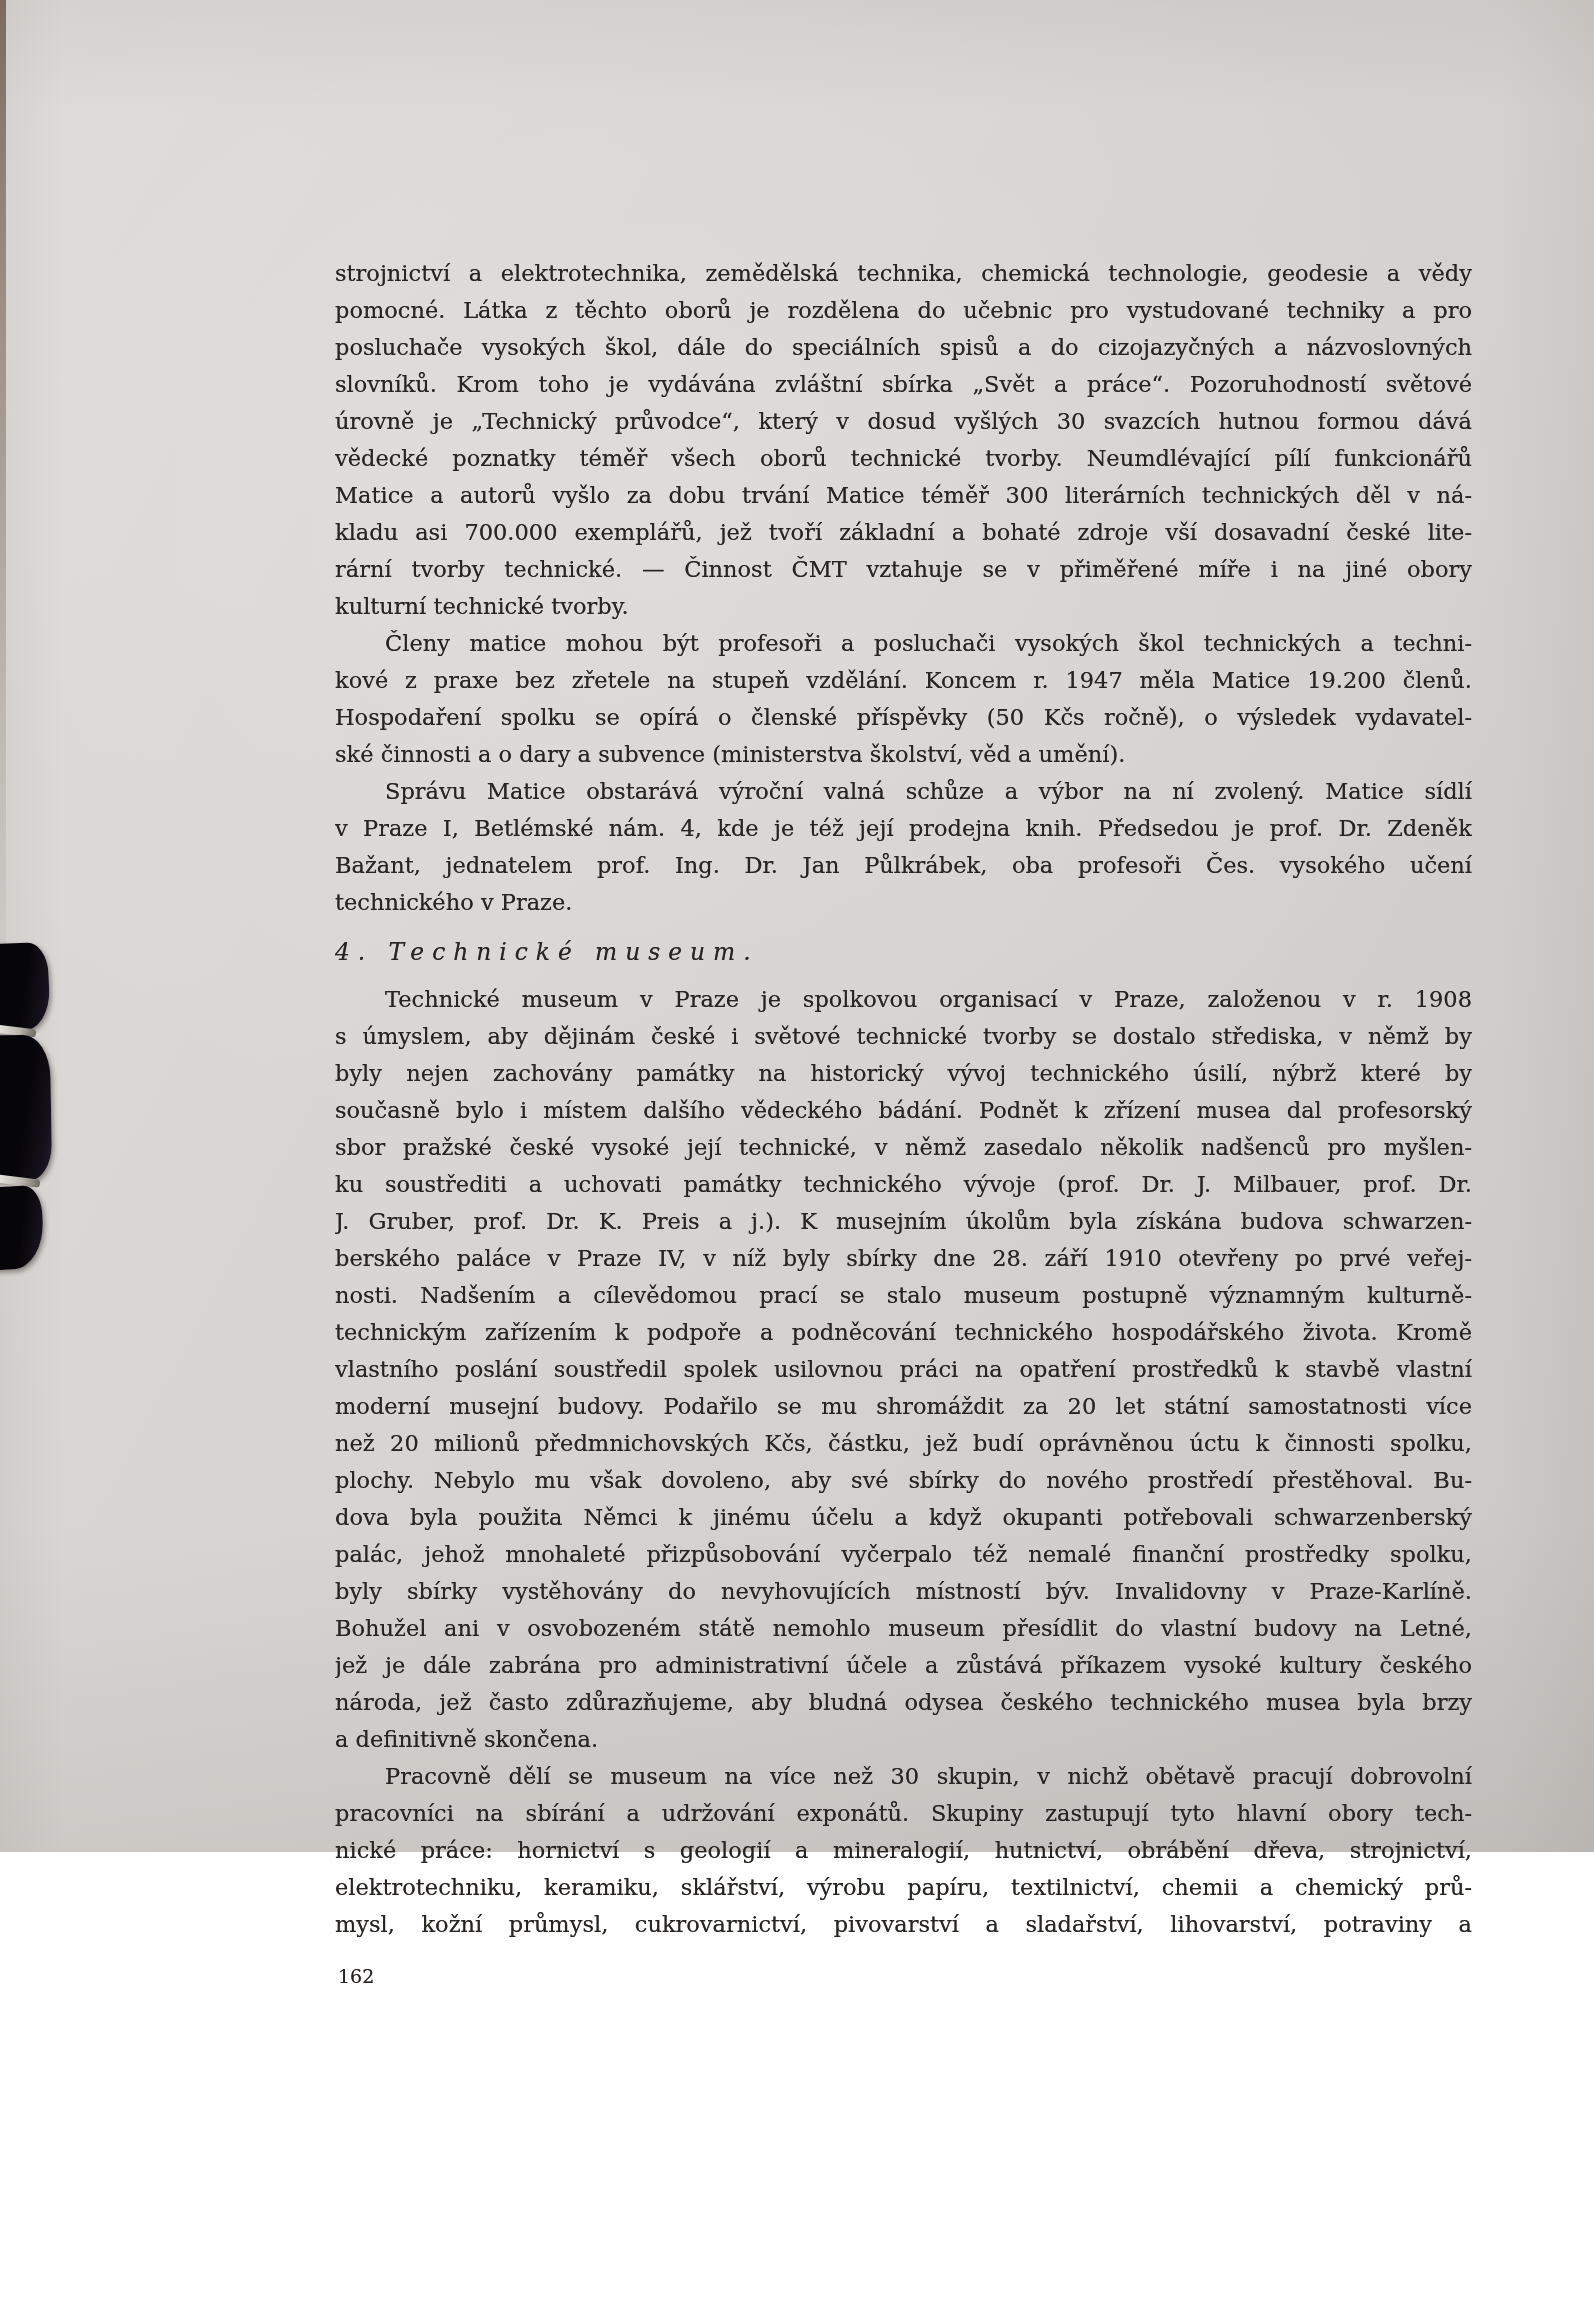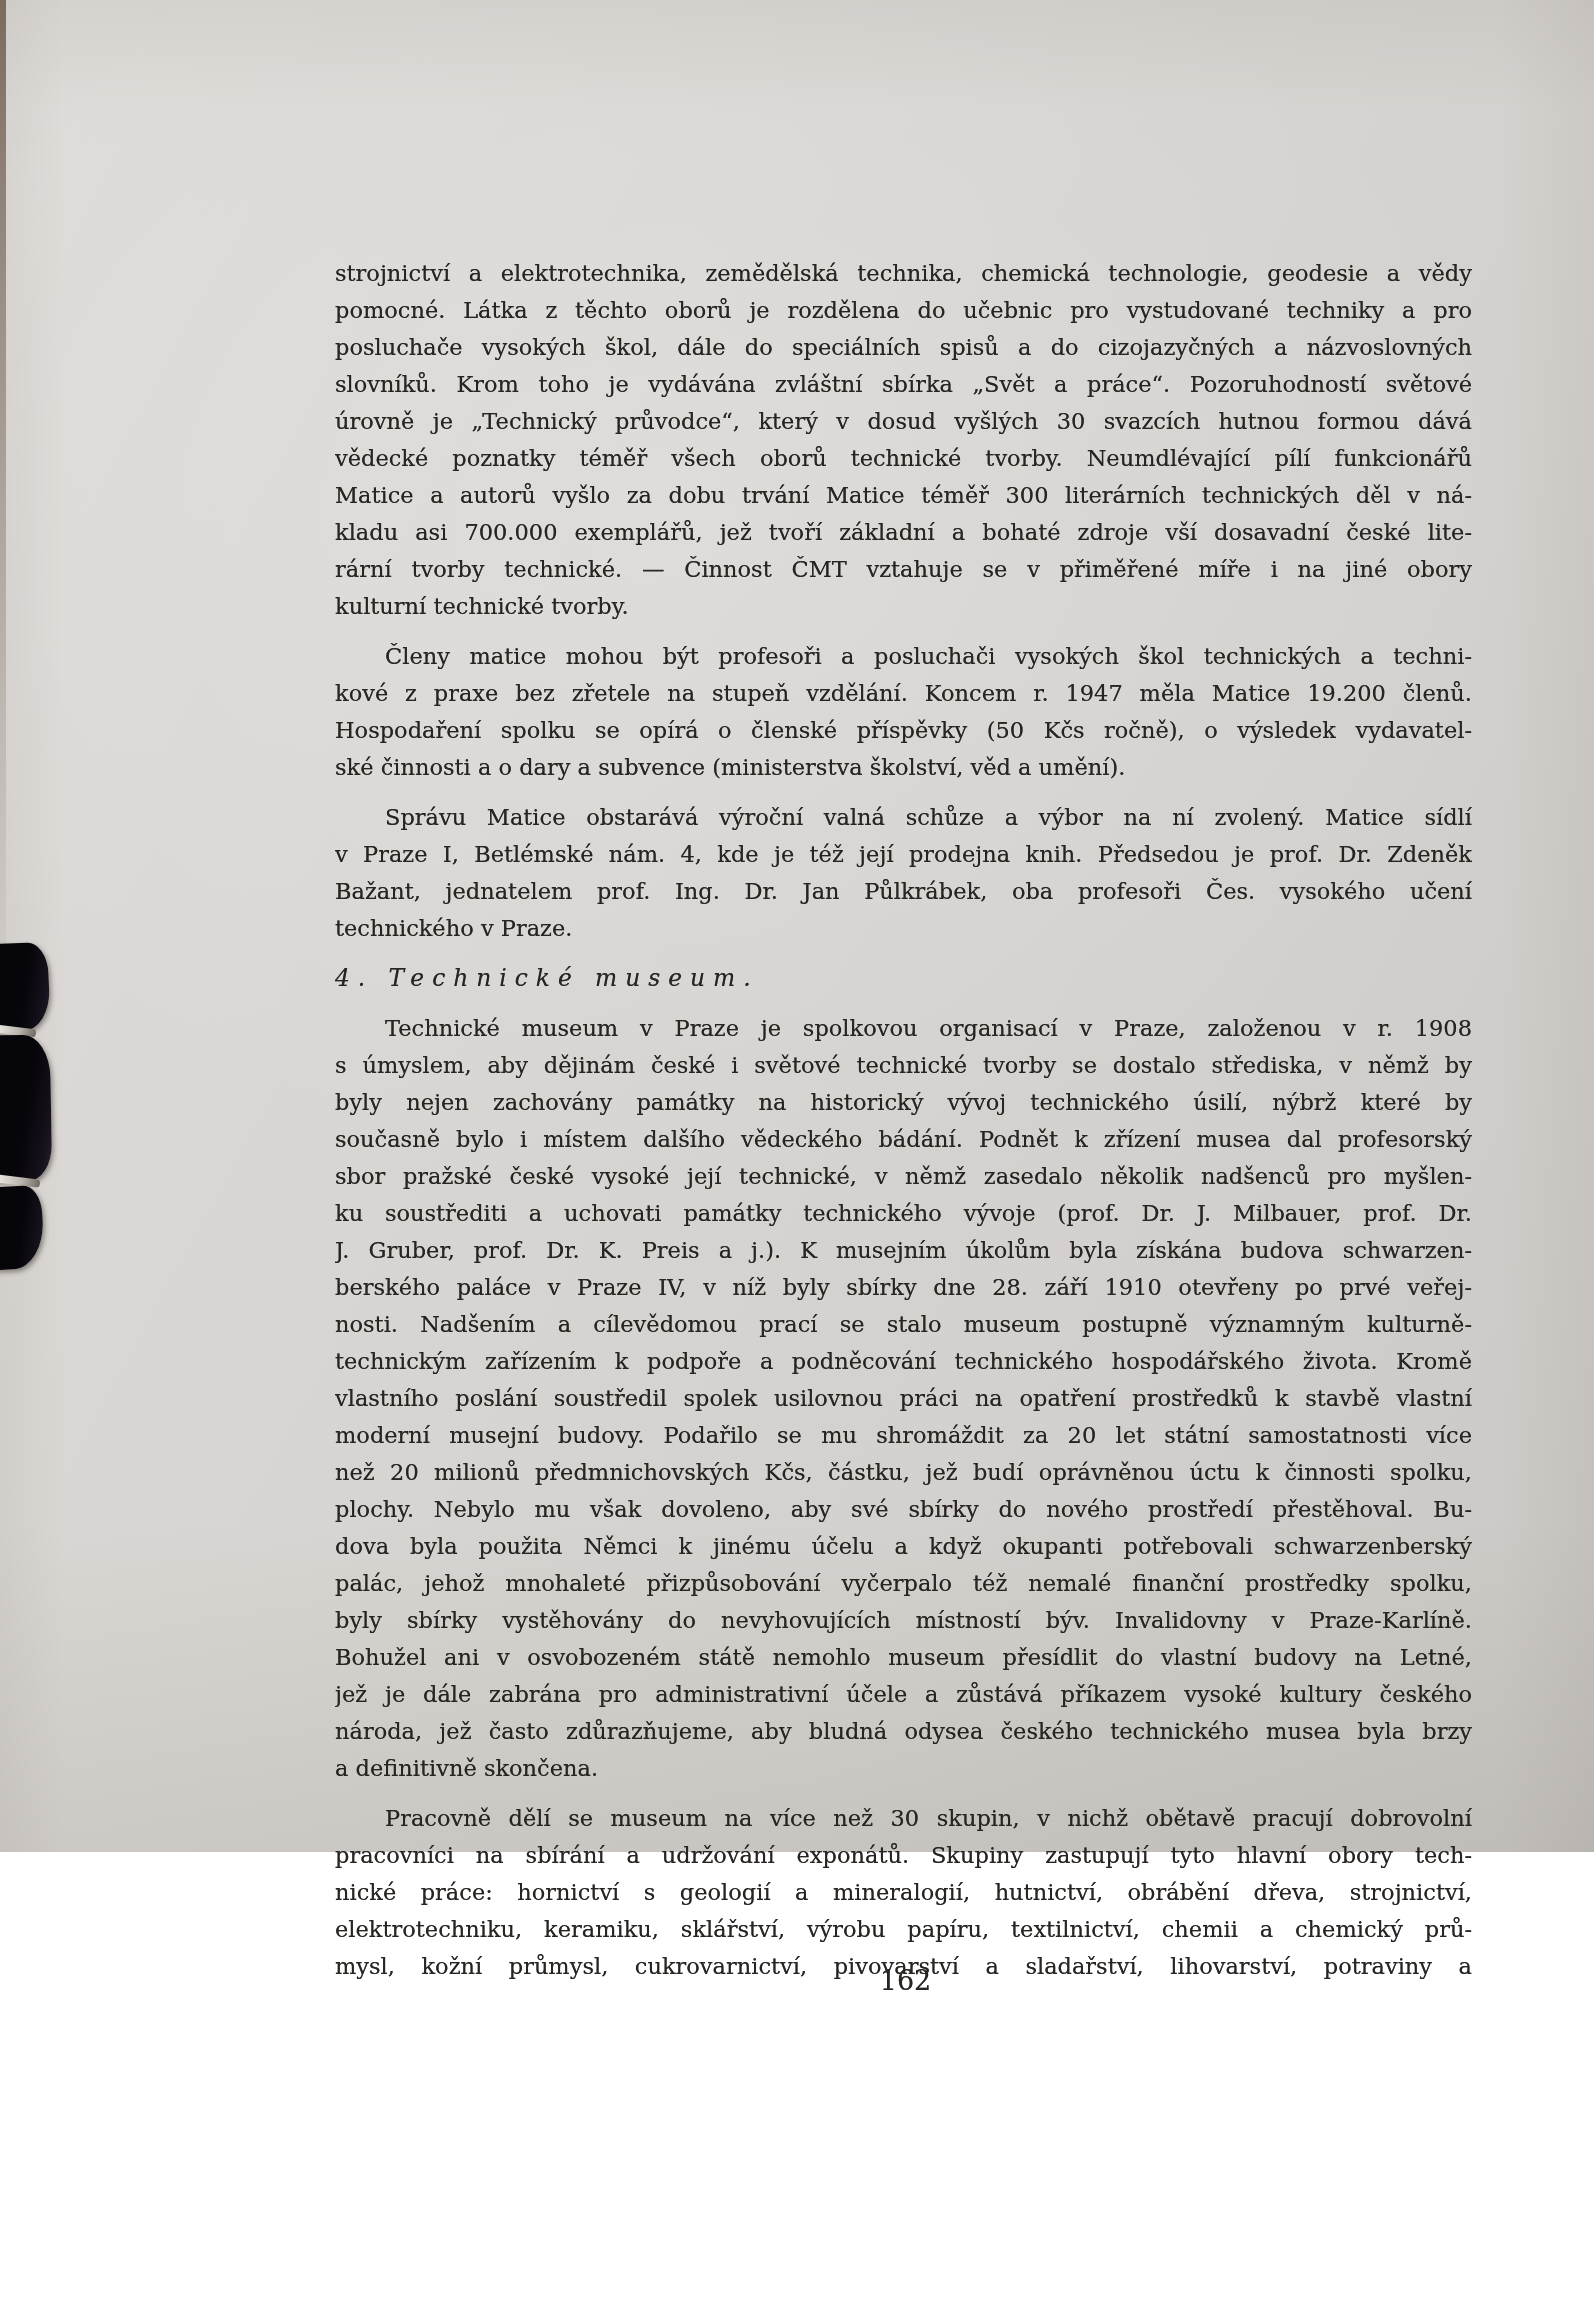--- a/index.html
+++ b/index.html
@@ -86,38 +86,37 @@
   }
   .paragraph { margin: 0; }
   .line {
     height: 37px;
     line-height: 37px;
     text-align: justify;
     text-align-last: justify;
     overflow: hidden;
     white-space: normal;
   }
-  .line.indent { text-indent: 50px; margin-top: 13px; }
+  .line.indent { text-indent: 50px; }
   .line.last { text-align-last: left; }
   .heading {
     height: 37px;
     line-height: 37px;
     margin: 12.6px 0 10px 0;
     text-align: left;
     font-style: italic;
     letter-spacing: 0.34em;
     font-size: 23.4px;
   }
   .page-number {
     position: absolute;
     top: 1965px;
-    left: 351px;
+    left: 338px;
     width: 1109px;
-    text-align: center;
-    font-size: 27px;
+    font-size: 19px;
     color: #272421;
     text-shadow: 0 0 0.5px rgba(39,36,33,0.65);
   }
 </style>
 </head>
 <body>
 
 <div class="photo">
   <div class="vignette"></div>
   <div class="left-edge"></div>

